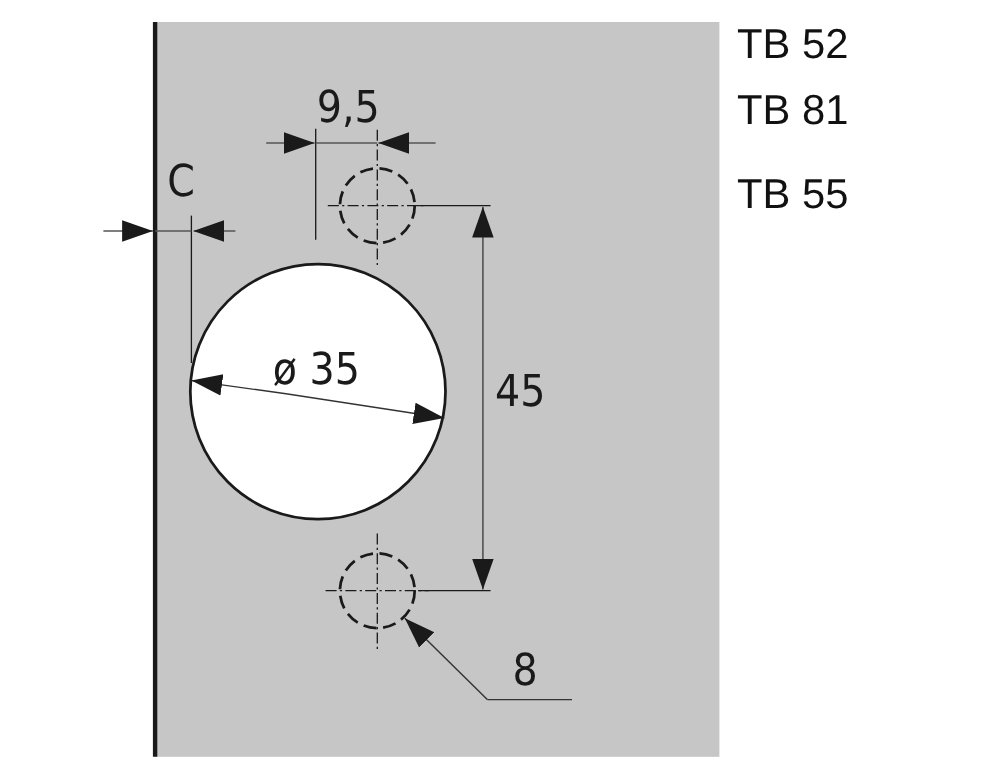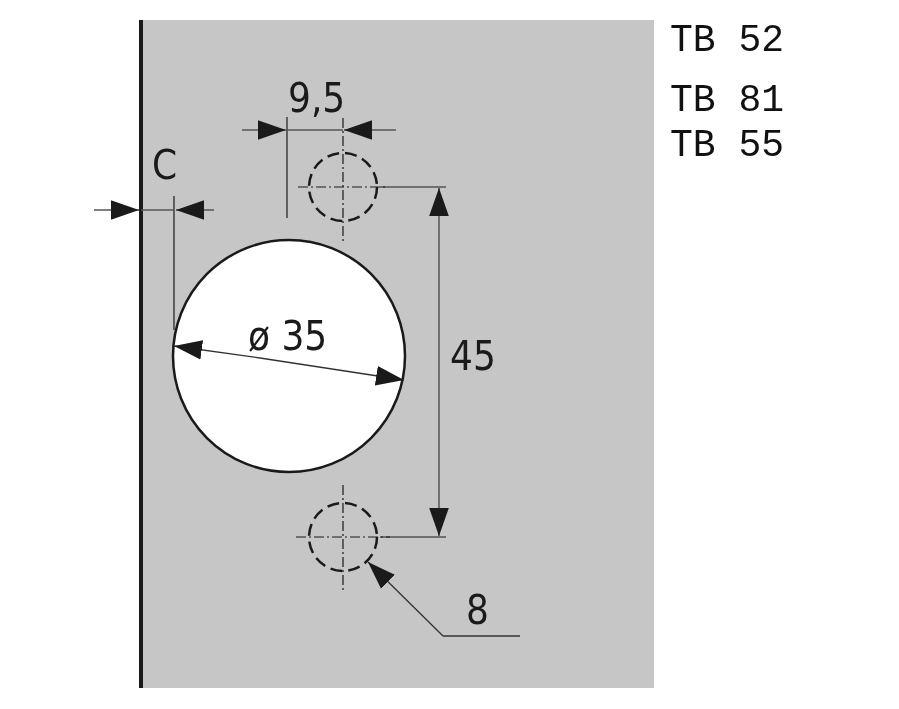--- a/index.html
+++ b/index.html
@@ -1,18 +1,18 @@
 <!DOCTYPE html>
 <html><head>
 <meta charset="utf-8">
 <style>
   html,body{margin:0;padding:0;background:#ffffff;}
   body{width:899px;height:709px;position:relative;overflow:hidden;font-family:"Liberation Sans",sans-serif;}
   #drawing{position:absolute;left:0;top:0;}
-  .label{position:absolute;color:#111;font-family:Liberation Mono, monospace;white-space:nowrap;line-height:1;}
+  .label{position:absolute;color:#111;font-family:Liberation Sans, sans-serif;white-space:nowrap;line-height:1;}
   .dimlabel{font-family:"DejaVu Sans",sans-serif;font-size:40px;color:#1a1a1a;transform:scaleX(0.9);transform-origin:left top;}
   .model{font-size:38px;left:670px;}
 </style>
 </head>
 <body>
 
 <svg id="drawing" width="899" height="709" viewBox="0 0 899 709" xmlns="http://www.w3.org/2000/svg">
   <defs>
     <marker id="arr" viewBox="0 0 10 10" refX="10" refY="5" markerWidth="28" markerHeight="28" markerUnits="userSpaceOnUse" orient="auto">
       <path d="M0,1.5 L10,5 L0,8.5 Z" fill="#1a1a1a"></path>
@@ -68,13 +68,13 @@
 </svg>
 
 <div class="label dimlabel" style="left:152px;top:145px;">C</div>
 <div class="label dimlabel" style="left:288px;top:78px;">9,5</div>
 <div class="label dimlabel" style="left:248px;top:316px;">ø 35</div>
 <div class="label dimlabel" style="left:450px;top:336px;">45</div>
 <div class="label dimlabel" style="left:466px;top:590px;">8</div>
 
 <div class="label model" style="top:22px;">TB 52</div>
 <div class="label model" style="top:82px;">TB 81</div>
-<div class="label model" style="top:127px;">TB 55</div>
+<div class="label model" style="top:158px;">TB 55</div>
 
 </body></html>

